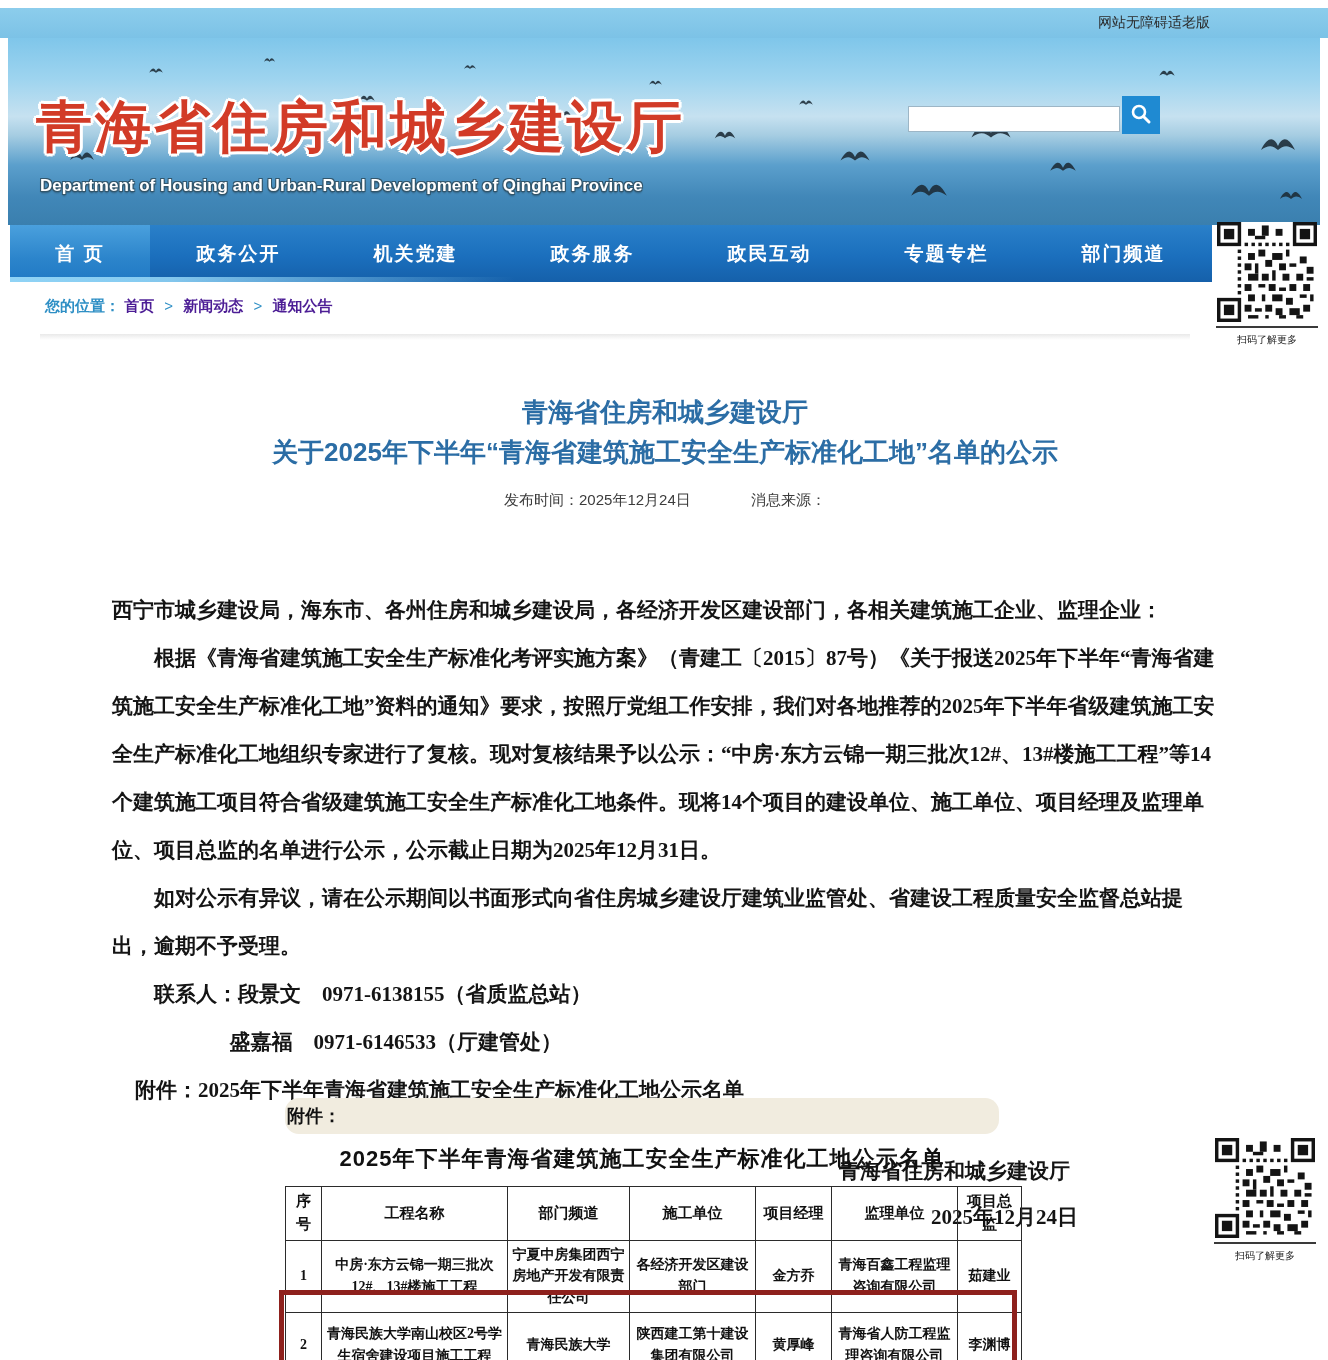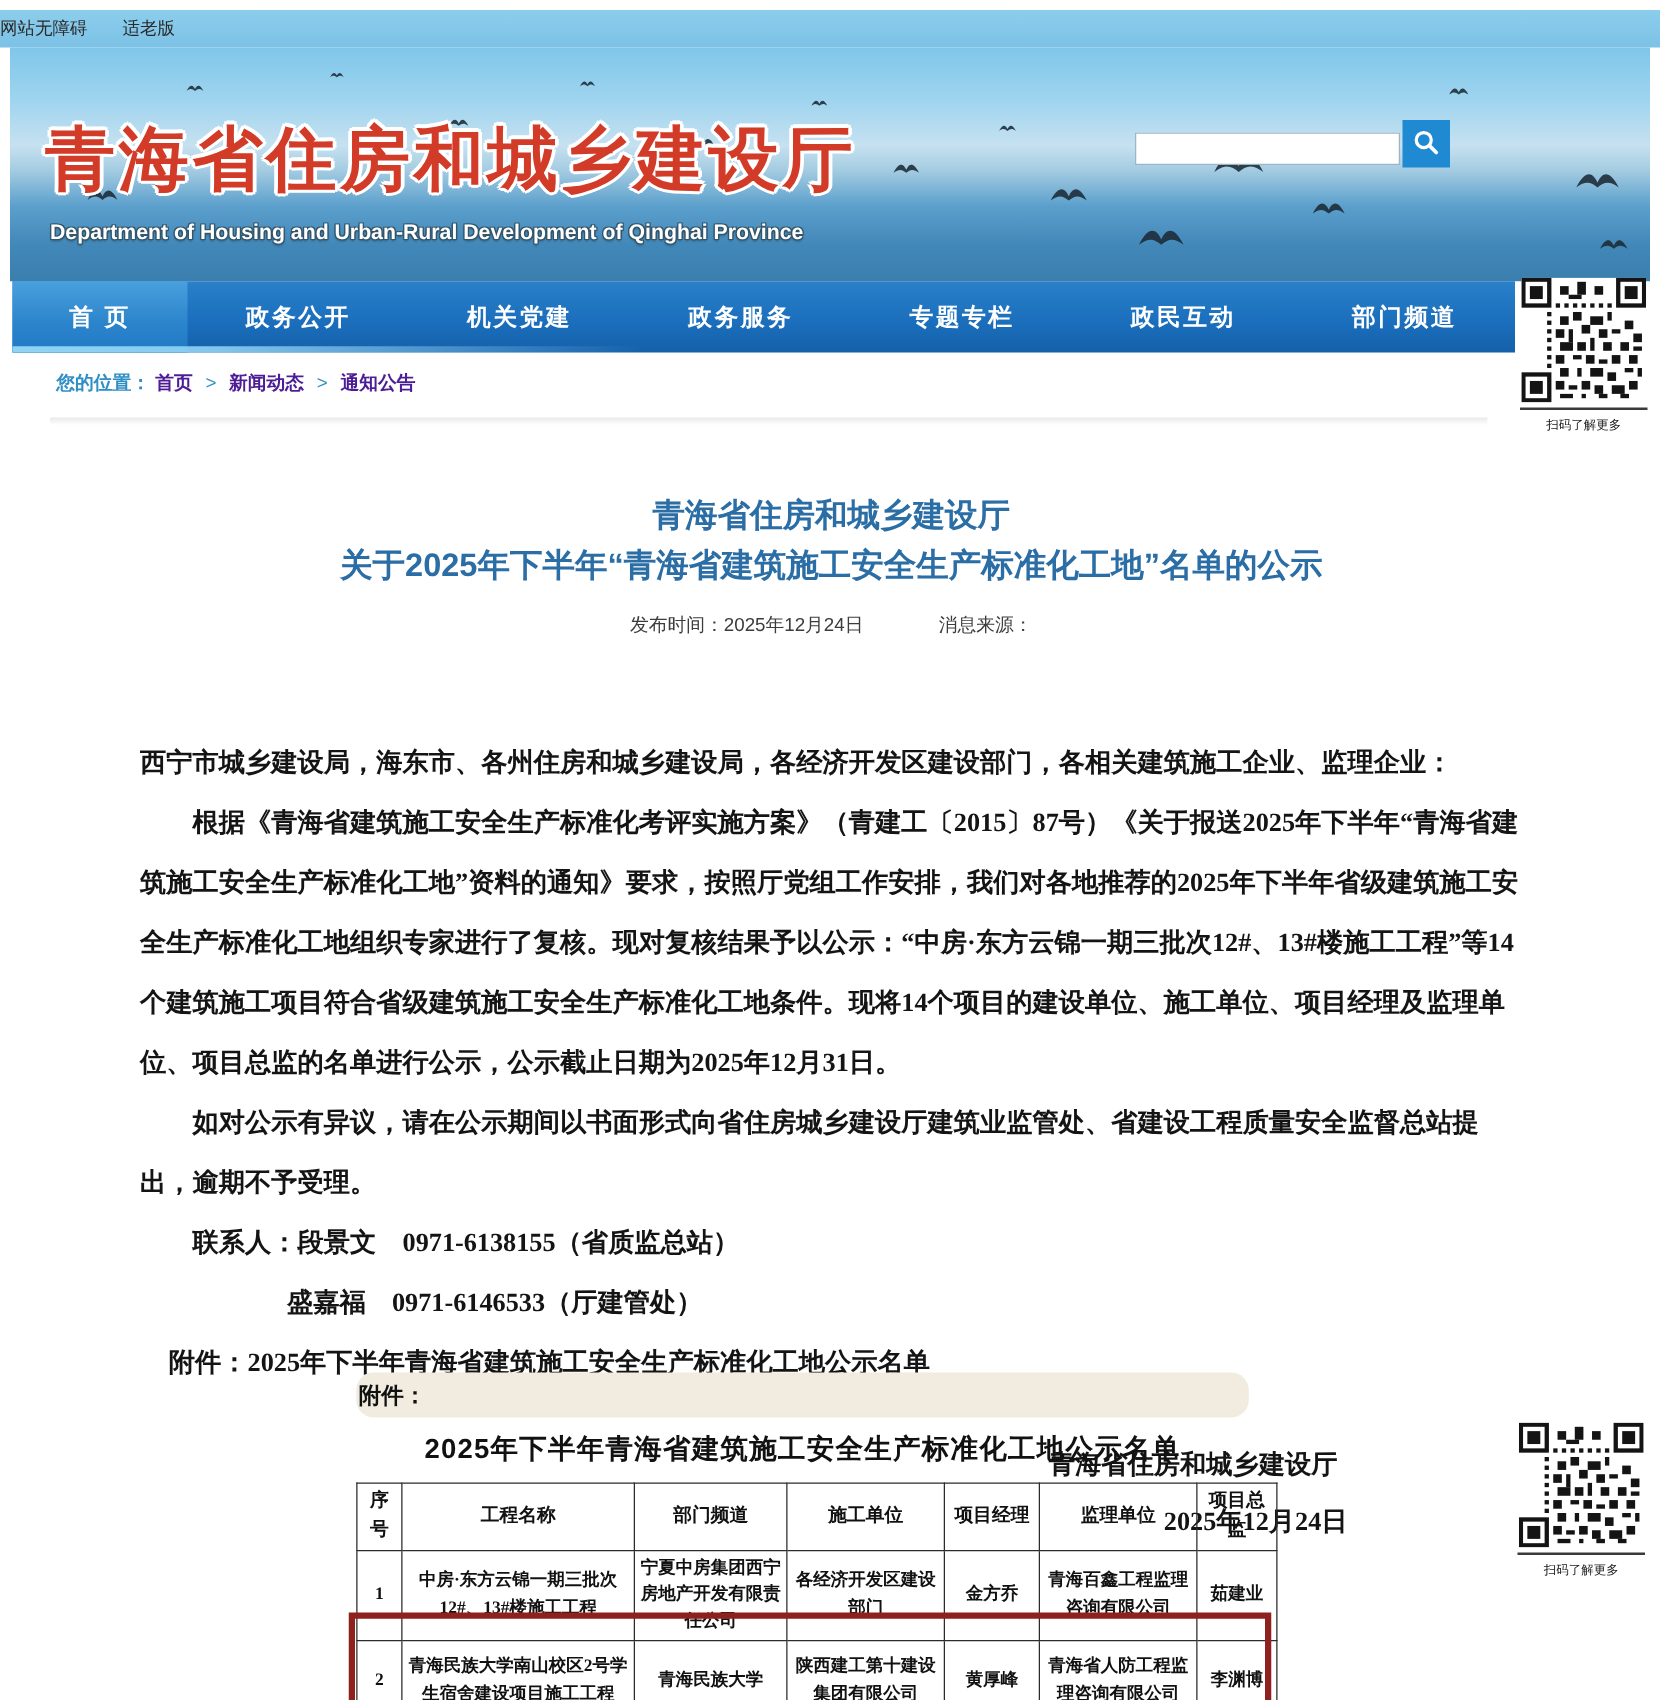--- a/index.html
+++ b/index.html
@@ -2,22 +2,22 @@
 <html lang="zh"><head>
 <meta charset="utf-8">
 <style>
   * { margin:0; padding:0; box-sizing:border-box; }
   html,body { background:#ffffff; }
   body { font-family:"Liberation Sans","DejaVu Sans",sans-serif; width:1328px; }
   .page { position:relative; width:1328px; height:1360px; overflow:hidden; background:#fff; }
 
   
   .topbar { position:absolute; top:8px; left:0; right:0; height:30px;
-    background:linear-gradient(180deg,#8ccdec,#7cc2e6); display:flex; 
-    align-items:center; gap:28px; padding-right:118px; }
+    background:linear-gradient(180deg,#8ccdec,#7cc2e6); display:flex; justify-content:flex-end;
+    align-items:center; padding-right:118px; }
   .topbar a { font-size:14px; color:#2a2a2a; text-decoration:none; cursor:pointer; }
 
   
   .banner { position:absolute; top:38px; left:8px; right:8px; height:187px; overflow:hidden;
     background:linear-gradient(180deg,#7fc6ea 0%,#9ed4ef 22%,#c6e1f0 42%,#a6cde2 52%,#5b9fcc 68%,#4187b8 85%,#3a7fae 100%); }
   .site-title { position:absolute; left:28px; top:52px; font-size:56px; font-weight:bold;
     letter-spacing:3px; color:#d23b27;
     text-shadow:-2px -2px 0 #fff,2px -2px 0 #fff,-2px 2px 0 #fff,2px 2px 0 #fff,0 -3px 0 #fff,0 3px 0 #fff,-3px 0 0 #fff,3px 0 0 #fff; }
   .site-subtitle { position:absolute; left:32px; top:138px; font-size:17px; font-weight:bold; color:#fff;
     text-shadow:-1px -1px 0 #33566b,1px -1px 0 #33566b,-1px 1px 0 #33566b,1px 1px 0 #33566b,0 2px 2px rgba(0,0,0,.4); }
@@ -277,22 +277,22 @@
         </span>
       </button>
     </div>
   </div>
 
   <div class="nav">
     <div class="nav-item active">首 页</div>
     <div class="nav-item">政务公开</div>
     <div class="nav-item">机关党建</div>
     <div class="nav-item">政务服务</div>
+    <div class="nav-item">政民互动</div>
     <div class="nav-item">专题专栏</div>
-    <div class="nav-item">政民互动</div>
     <div class="nav-item">部门频道</div>
     <div class="nav-strip"></div>
   </div>
 
   <div class="breadcrumb">
     <span>您的位置：</span>
     <a>首页</a>
     <span class="bc-sep">&gt;</span>
     <a>新闻动态</a>
     <span class="bc-sep">&gt;</span>

